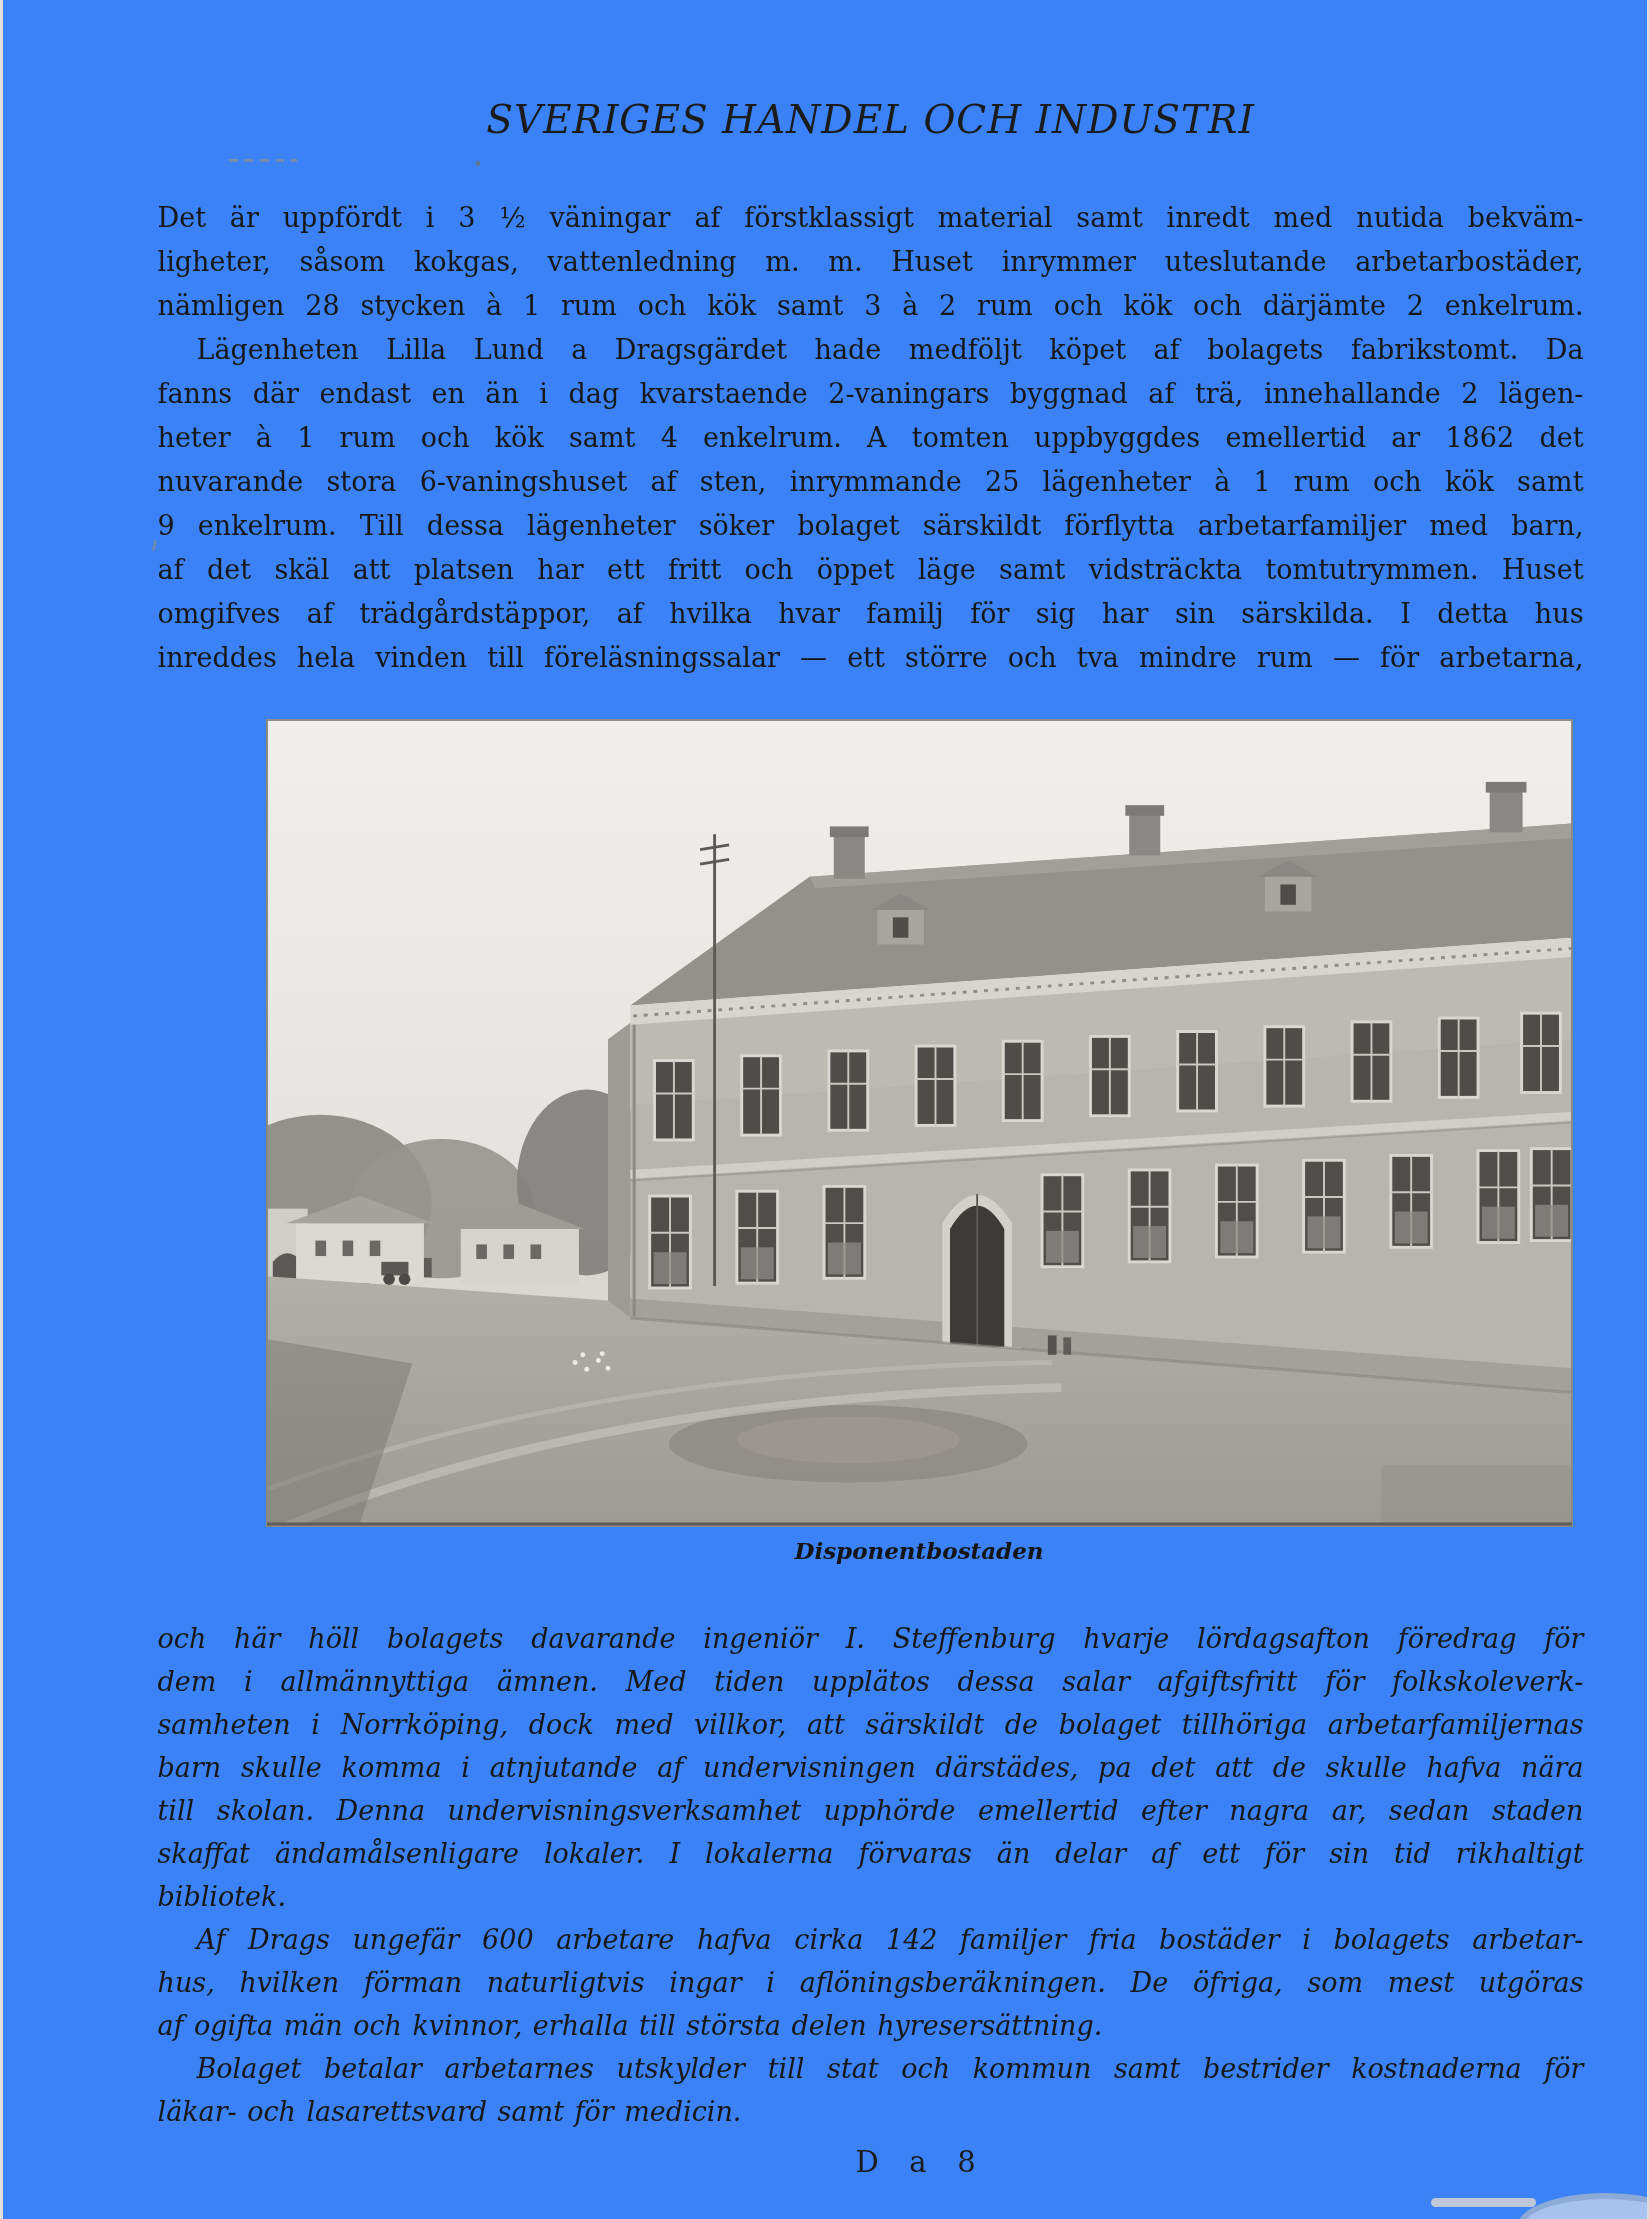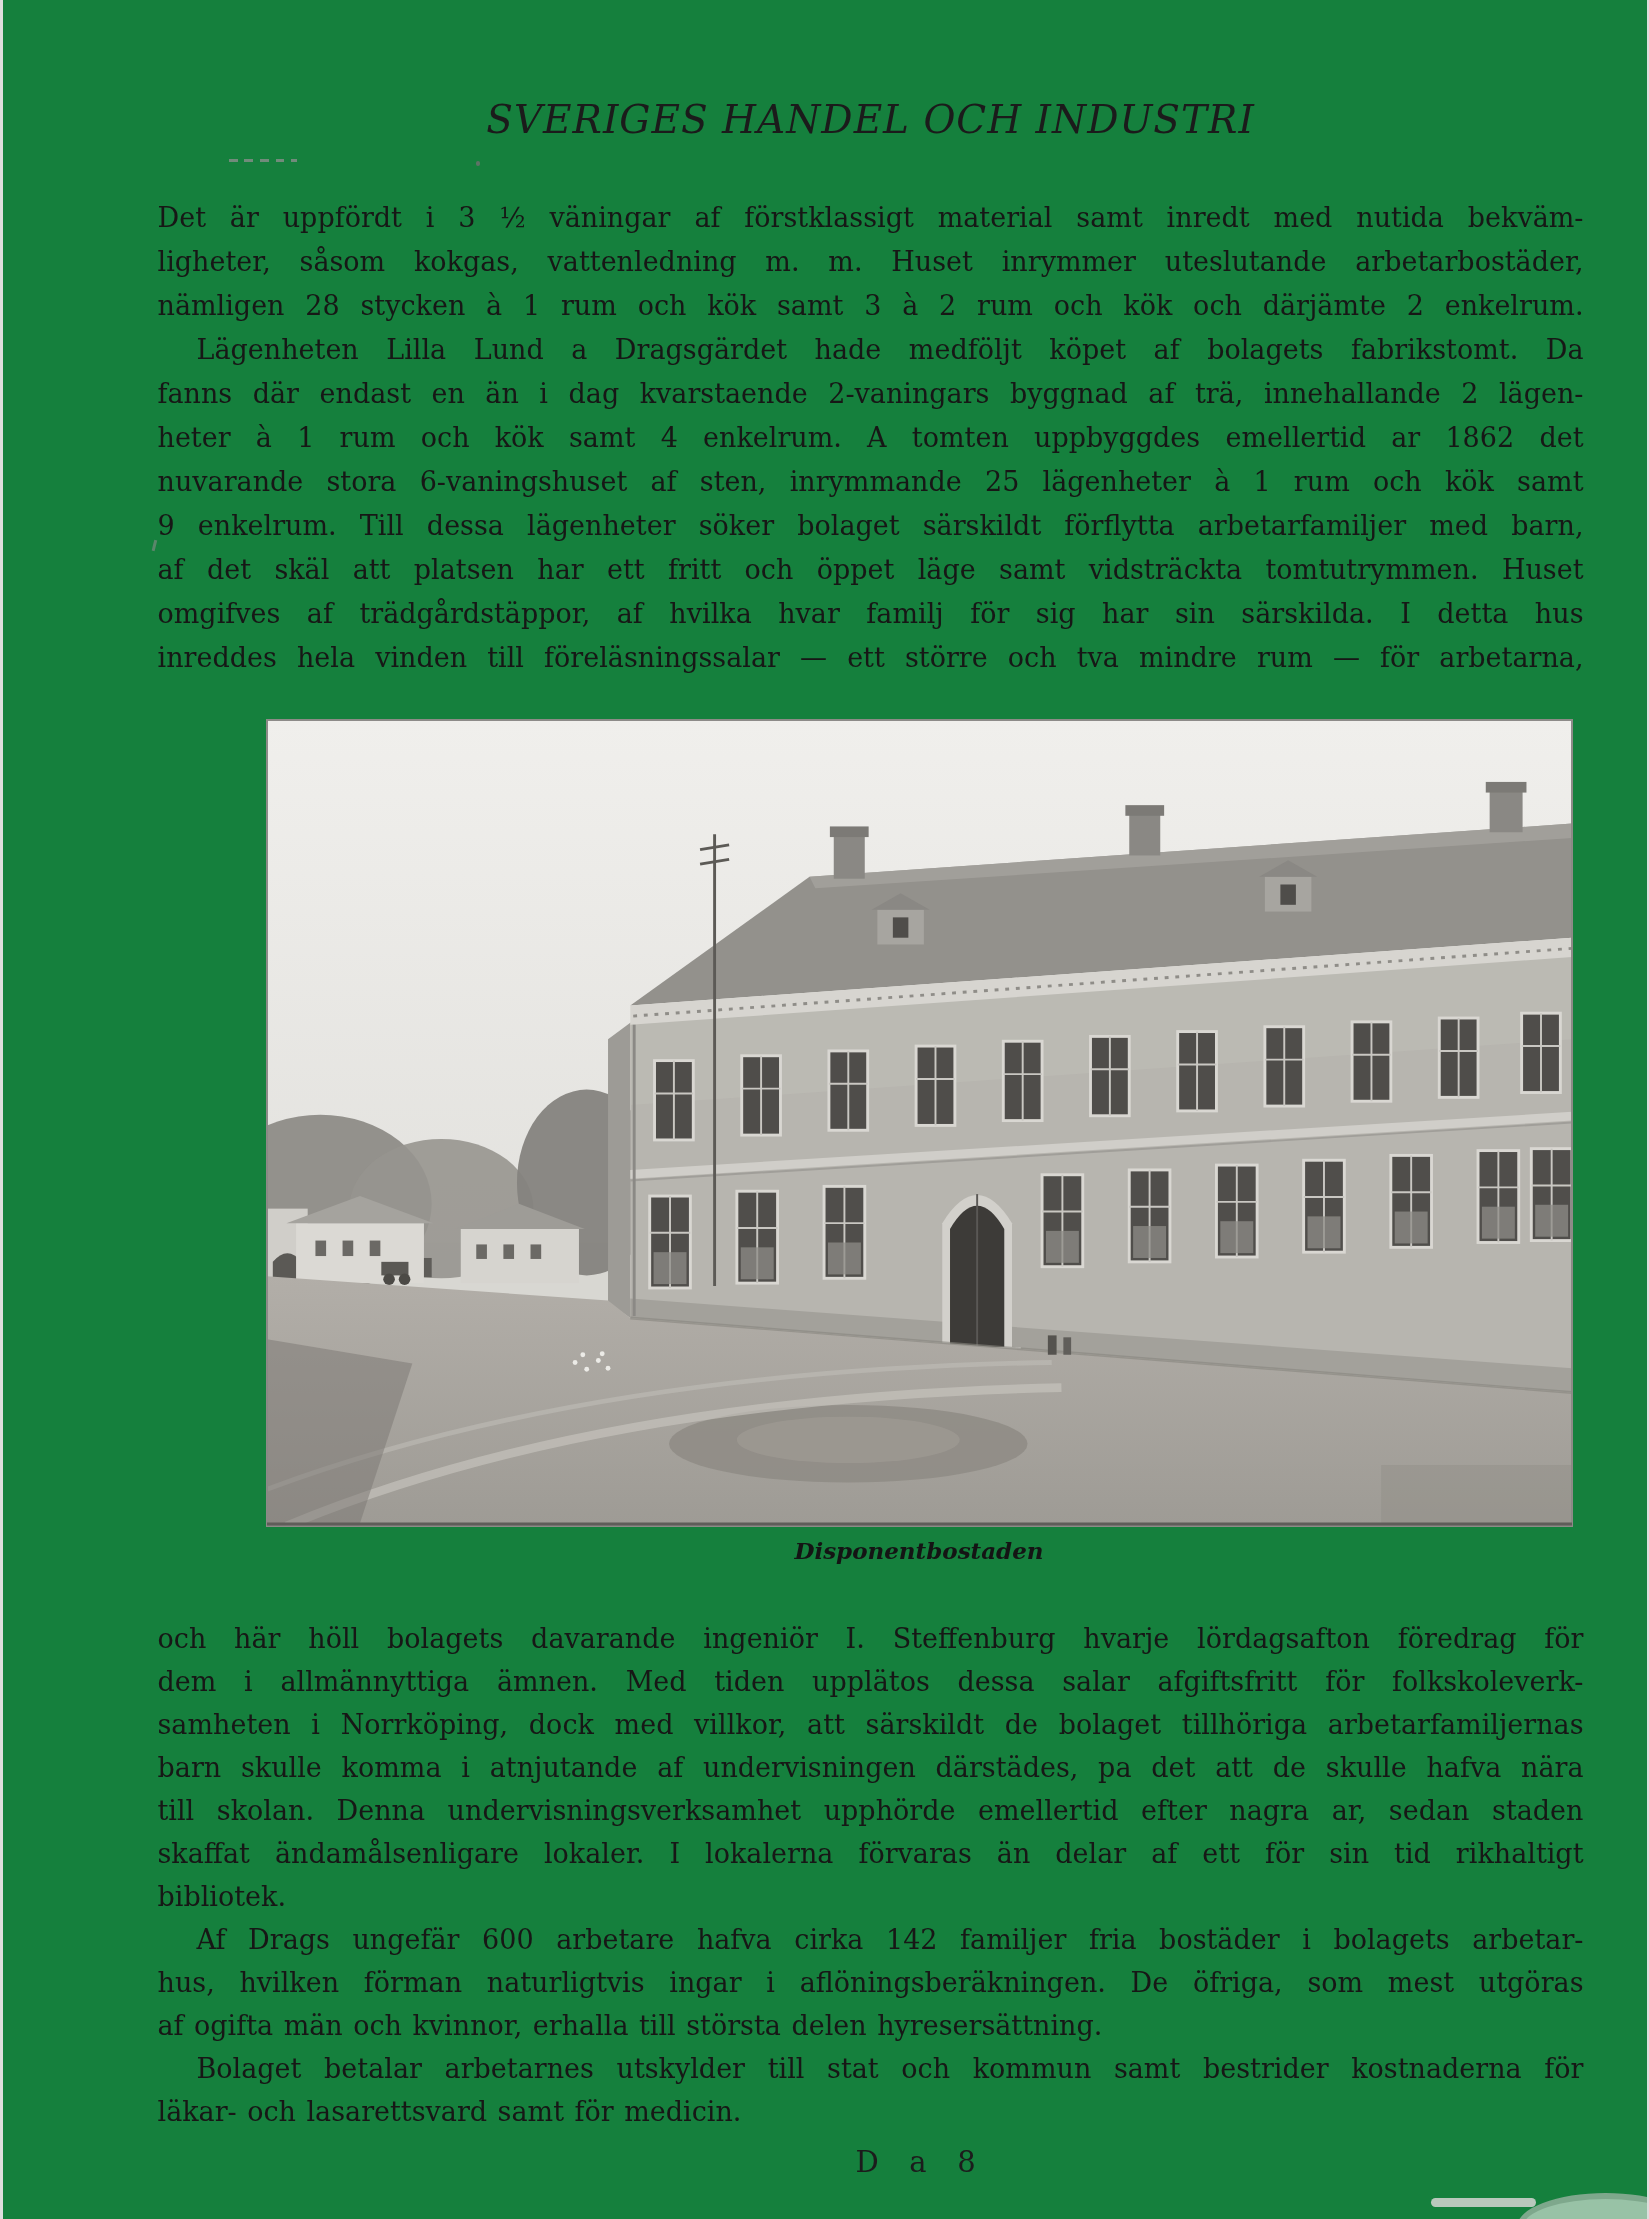--- a/index.html
+++ b/index.html
@@ -1,18 +1,18 @@
 <!DOCTYPE html>
 <html><head>
 <meta charset="utf-8">
 <style>
   html,body{margin:0;padding:0;background:#dededd;}
   .page{
     position:relative;width:1644px;height:2219px;margin:0 auto;
-    background:#15803d;overflow:hidden;
+    background:#3b82f6;overflow:hidden;
     font-family:"DejaVu Serif","Liberation Serif",serif;color:#151515;
   }
   .header-title{
     position:absolute;left:155px;top:97px;width:1426px;
     text-align:center;font-style:italic;font-size:39px;letter-spacing:1px;
     color:#1b1b1b;white-space:nowrap;
   }
   .artifact-dash{
     position:absolute;left:226px;top:159px;width:68px;height:2.9px;opacity:.75;
     background:repeating-linear-gradient(90deg,#8f8f8f 0 8.7px,transparent 8.7px 15.5px);
@@ -22,21 +22,21 @@
     background:#6f6f6f;opacity:.8;
   }
   .artifact-tick{
     position:absolute;left:150px;top:540px;width:2.9px;height:10.7px;background:#8a8a8a;
     transform:rotate(14deg);opacity:.6;
   }
   .textblock{
     position:absolute;left:155px;width:1426px;font-size:27px;line-height:44px;
   }
   .textblock.upper{top:196px;}
-  .textblock.lower{top:1617px;line-height:43px;}
+  .textblock.lower{top:1617px;line-height:43px;font-style:italic;}
   .para{margin:0;}
   .line{
     text-align:justify;text-align-last:justify;word-spacing:1.9px;color:#171716;
   }
   .line.fl{text-indent:39px;}
   .line.end{text-align-last:left;}
   .photo{
     position:absolute;left:263px;top:719px;width:1307px;height:808px;
     border:1px solid #8d8b87;box-sizing:border-box;background:#e6e5e2;
   }

